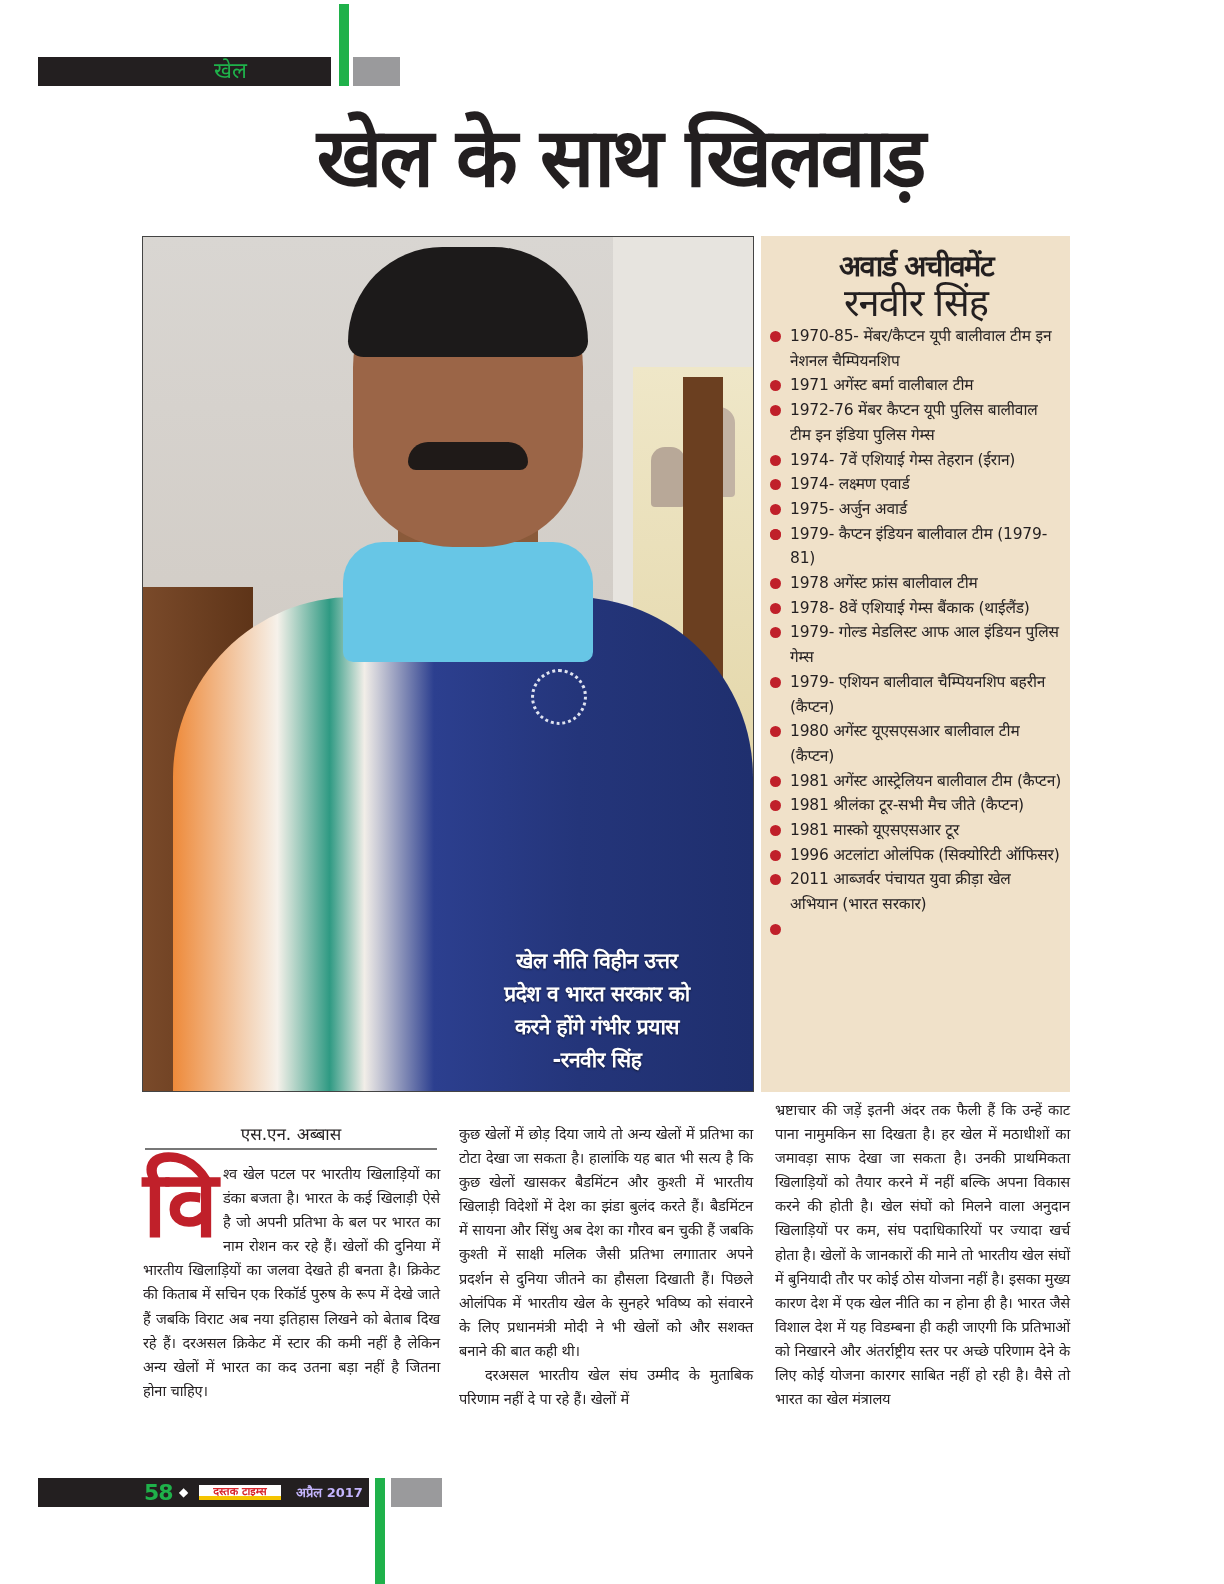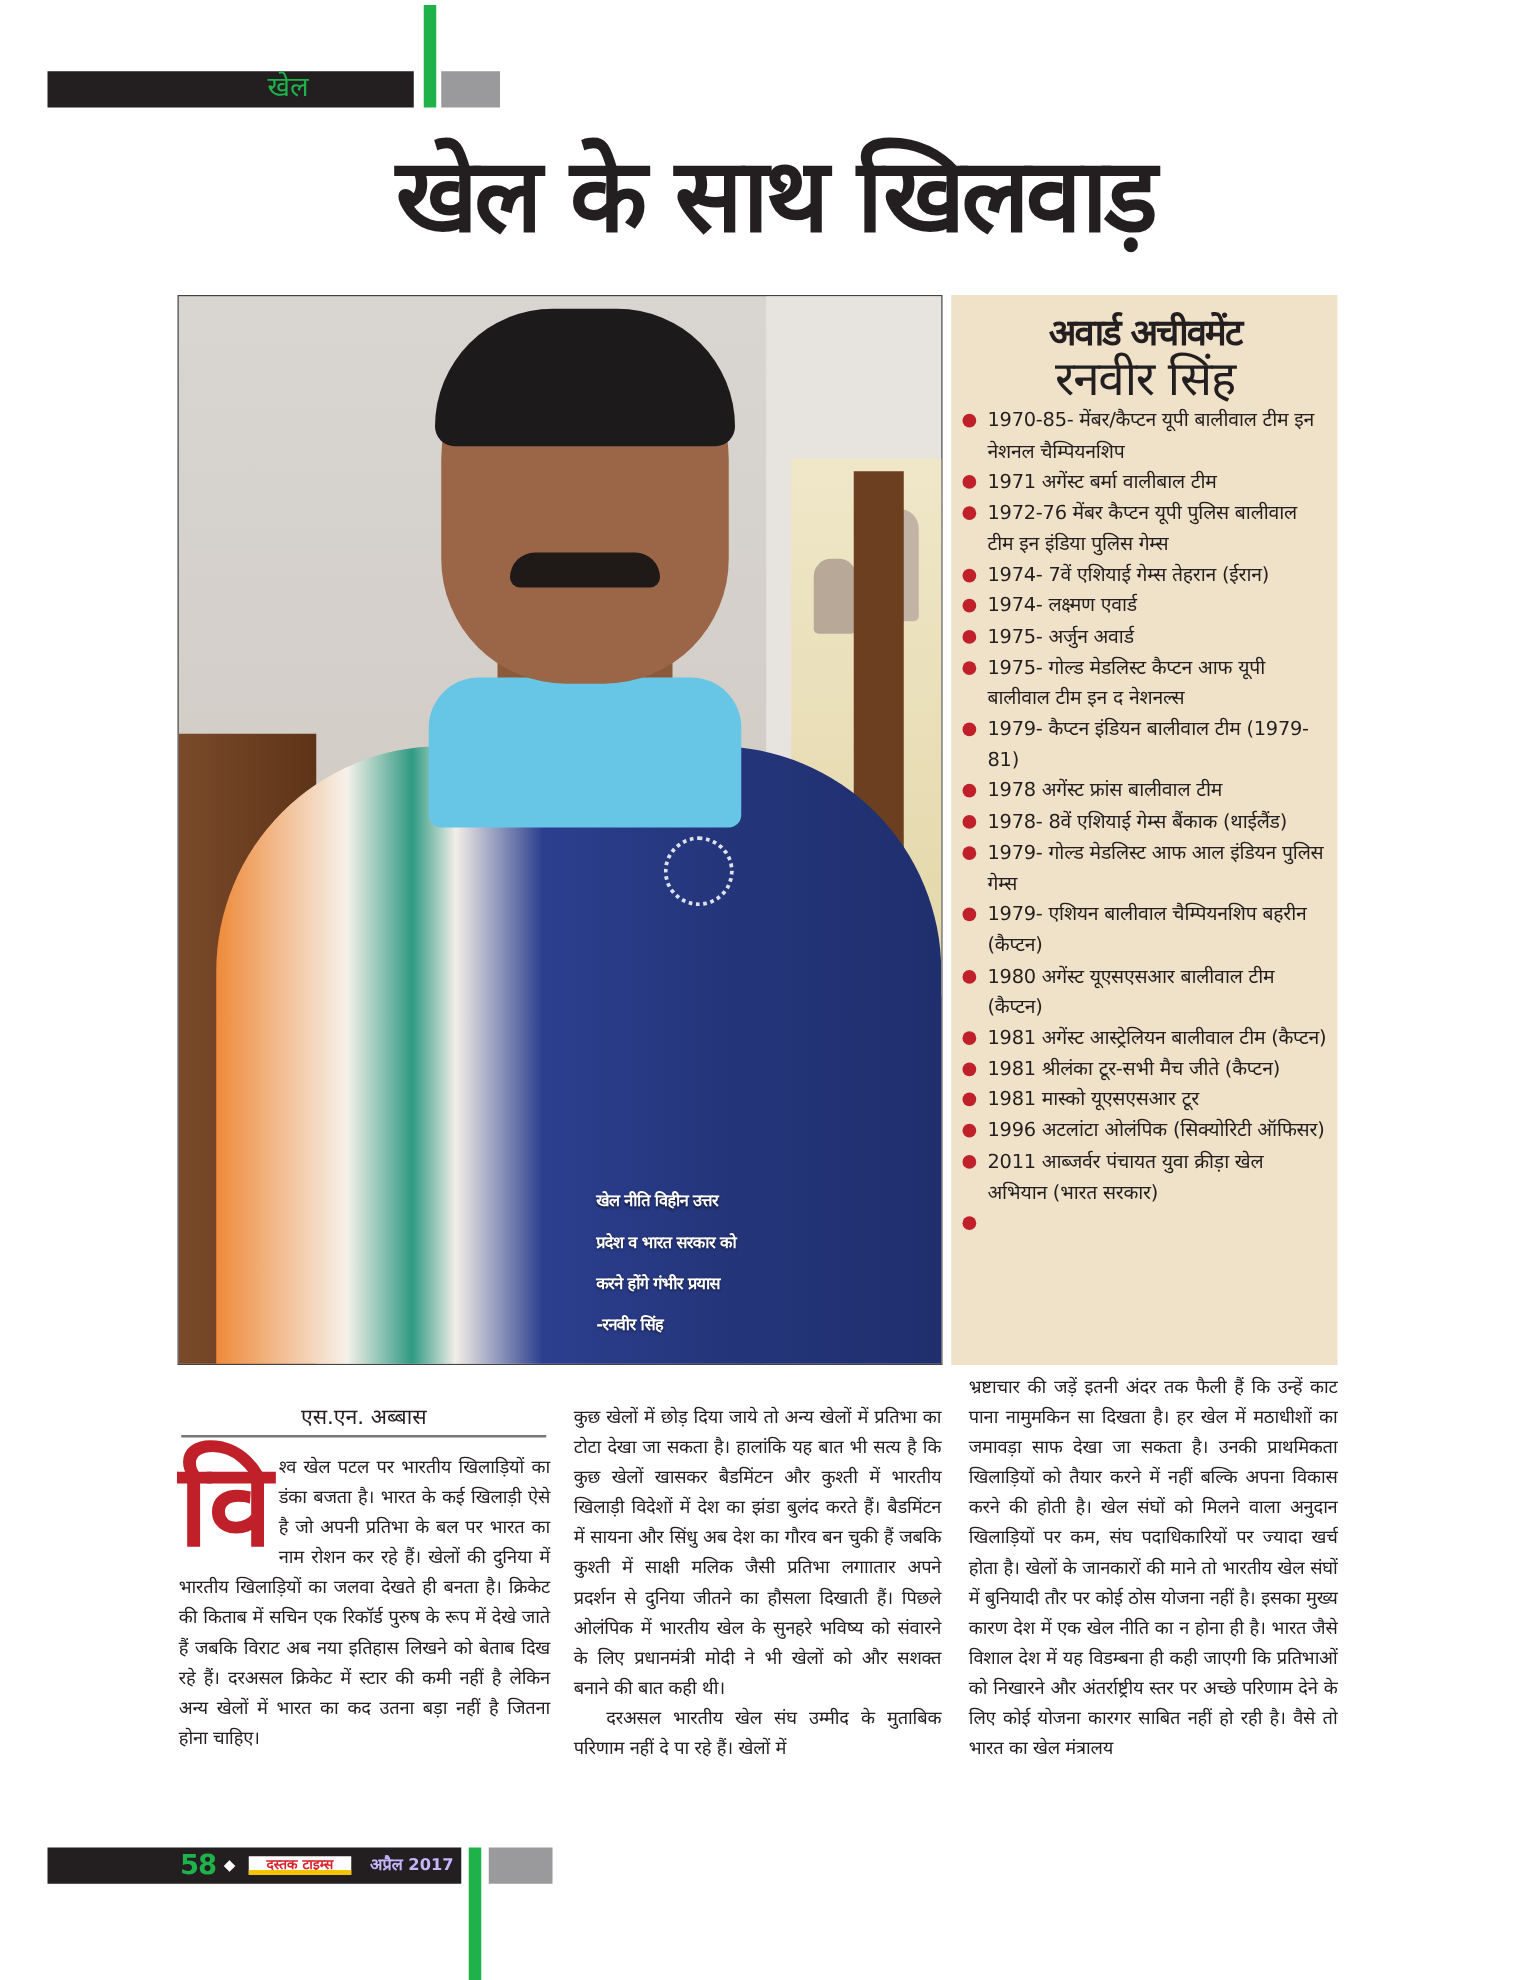--- a/index.html
+++ b/index.html
@@ -26,22 +26,22 @@
   .photo .poster .p1 { position: absolute; left: 18px; top: 80px; width: 34px; height: 60px; border-radius: 14px 14px 4px 4px; background: #b8a898; }
   .photo .poster .p2 { position: absolute; left: 60px; top: 40px; width: 42px; height: 90px; border-radius: 16px 16px 4px 4px; background: #c2b3a4; }
   .photo .jacket { position: absolute; left: 30px; top: 360px; width: 580px; height: 500px; border-radius: 180px 180px 0 0;
     background: linear-gradient(90deg, #ee8a3a 0%, #f6f1ea 18%, #2f9a83 27%, #f2eee8 33%, #2c3f8f 45%, #24357a 70%, #1f2f6e 100%); }
   .photo .collar { position: absolute; left: 200px; top: 305px; width: 250px; height: 120px; border-radius: 40px 40px 10px 10px; background: #67c6e6; }
   .photo .neck { position: absolute; left: 255px; top: 260px; width: 140px; height: 110px; background: #8a5a3a; border-radius: 30px; }
   .photo .head { position: absolute; left: 210px; top: 20px; width: 230px; height: 290px; border-radius: 110px 110px 100px 100px; background: #9b6547; }
   .photo .hair { position: absolute; left: 205px; top: 10px; width: 240px; height: 110px; border-radius: 120px 120px 20px 20px; background: #1c1a1a; }
   .photo .mustache { position: absolute; left: 265px; top: 205px; width: 120px; height: 28px; border-radius: 20px 20px 8px 8px; background: #1f1a18; }
   .photo .emblem { position: absolute; left: 388px; top: 432px; width: 56px; height: 56px; border-radius: 50%; border: 3px dotted #dfe3f0; }
-  .photo .quote { position: absolute; right: 36px; top: 708px; width: 240px; text-align: left; color: #fff; font-weight: bold;
-    font-size: 13px; line-height: 33px; text-shadow: 0 1px 2px rgba(0,0,0,0.6); letter-spacing: -0.5px; }
+  .photo .quote { position: absolute; right: 36px; top: 708px; width: 240px; text-align: center; color: #fff; font-weight: bold;
+    font-size: 21px; line-height: 33px; text-shadow: 0 1px 2px rgba(0,0,0,0.6); letter-spacing: -0.5px; }
 
   
   .sidebar { position: absolute; left: 761px; top: 236px; width: 309px; height: 856px; background: #f0e1c9; padding: 12px 8px 0 9px; }
   .sidebar h2 { text-align: center; font-size: 29px; font-weight: bold; line-height: 37px; letter-spacing: -1.5px; color: #231f20; }
   .sidebar h3 { text-align: center; font-size: 38px; font-weight: normal; line-height: 37px; letter-spacing: -1px; color: #231f20; margin-bottom: 2px; }
   .sidebar ul { list-style: none; }
   .sidebar li { position: relative; padding-left: 20px; font-size: 15.5px; line-height: 24.7px; color: #231f20; letter-spacing: -0.2px; }
   .sidebar li .bullet { position: absolute; left: 0; top: 7px; width: 11px; height: 11px; border-radius: 50%; background: #c0202a; }
 
   
@@ -101,21 +101,21 @@
 <aside class="sidebar">
   <h2>अवार्ड अचीवमेंट</h2>
   <h3>रनवीर सिंह</h3>
   <ul>
     <li><span class="bullet"></span><span>1970-85- मेंबर/कैप्टन यूपी बालीवाल टीम इन नेशनल चैम्पियनशिप</span></li>
     <li><span class="bullet"></span><span>1971 अगेंस्ट बर्मा वालीबाल टीम</span></li>
     <li><span class="bullet"></span><span>1972-76 मेंबर कैप्टन यूपी पुलिस बालीवाल टीम इन इंडिया पुलिस गेम्स</span></li>
     <li><span class="bullet"></span><span>1974- 7वें एशियाई गेम्स तेहरान (ईरान)</span></li>
     <li><span class="bullet"></span><span>1974- लक्ष्मण एवार्ड</span></li>
     <li><span class="bullet"></span><span>1975- अर्जुन अवार्ड</span></li>
-    <li><span class="bullet"></span><span>1975- गोल्ड मेडलिस्ट कैप्टन आफ यूपी बालीवाल टीम इन द नेशनल्स</span></li>
+    <li><span class="bullet"></span></li>
     <li><span class="bullet"></span><span>1979- कैप्टन इंडियन बालीवाल टीम (1979-81)</span></li>
     <li><span class="bullet"></span><span>1978 अगेंस्ट फ्रांस बालीवाल टीम</span></li>
     <li><span class="bullet"></span><span>1978- 8वें एशियाई गेम्स बैंकाक (थाईलैंड)</span></li>
     <li><span class="bullet"></span><span>1979- गोल्ड मेडलिस्ट आफ आल इंडियन पुलिस गेम्स</span></li>
     <li><span class="bullet"></span><span>1979- एशियन बालीवाल चैम्पियनशिप बहरीन (कैप्टन)</span></li>
     <li><span class="bullet"></span><span>1980 अगेंस्ट यूएसएसआर बालीवाल टीम (कैप्टन)</span></li>
     <li><span class="bullet"></span><span>1981 अगेंस्ट आस्ट्रेलियन बालीवाल टीम (कैप्टन)</span></li>
     <li><span class="bullet"></span><span>1981 श्रीलंका टूर-सभी मैच जीते (कैप्टन)</span></li>
     <li><span class="bullet"></span><span>1981 मास्को यूएसएसआर टूर</span></li>
     <li><span class="bullet"></span><span>1996 अटलांटा ओलंपिक (सिक्योरिटी ऑफिसर)</span></li>

